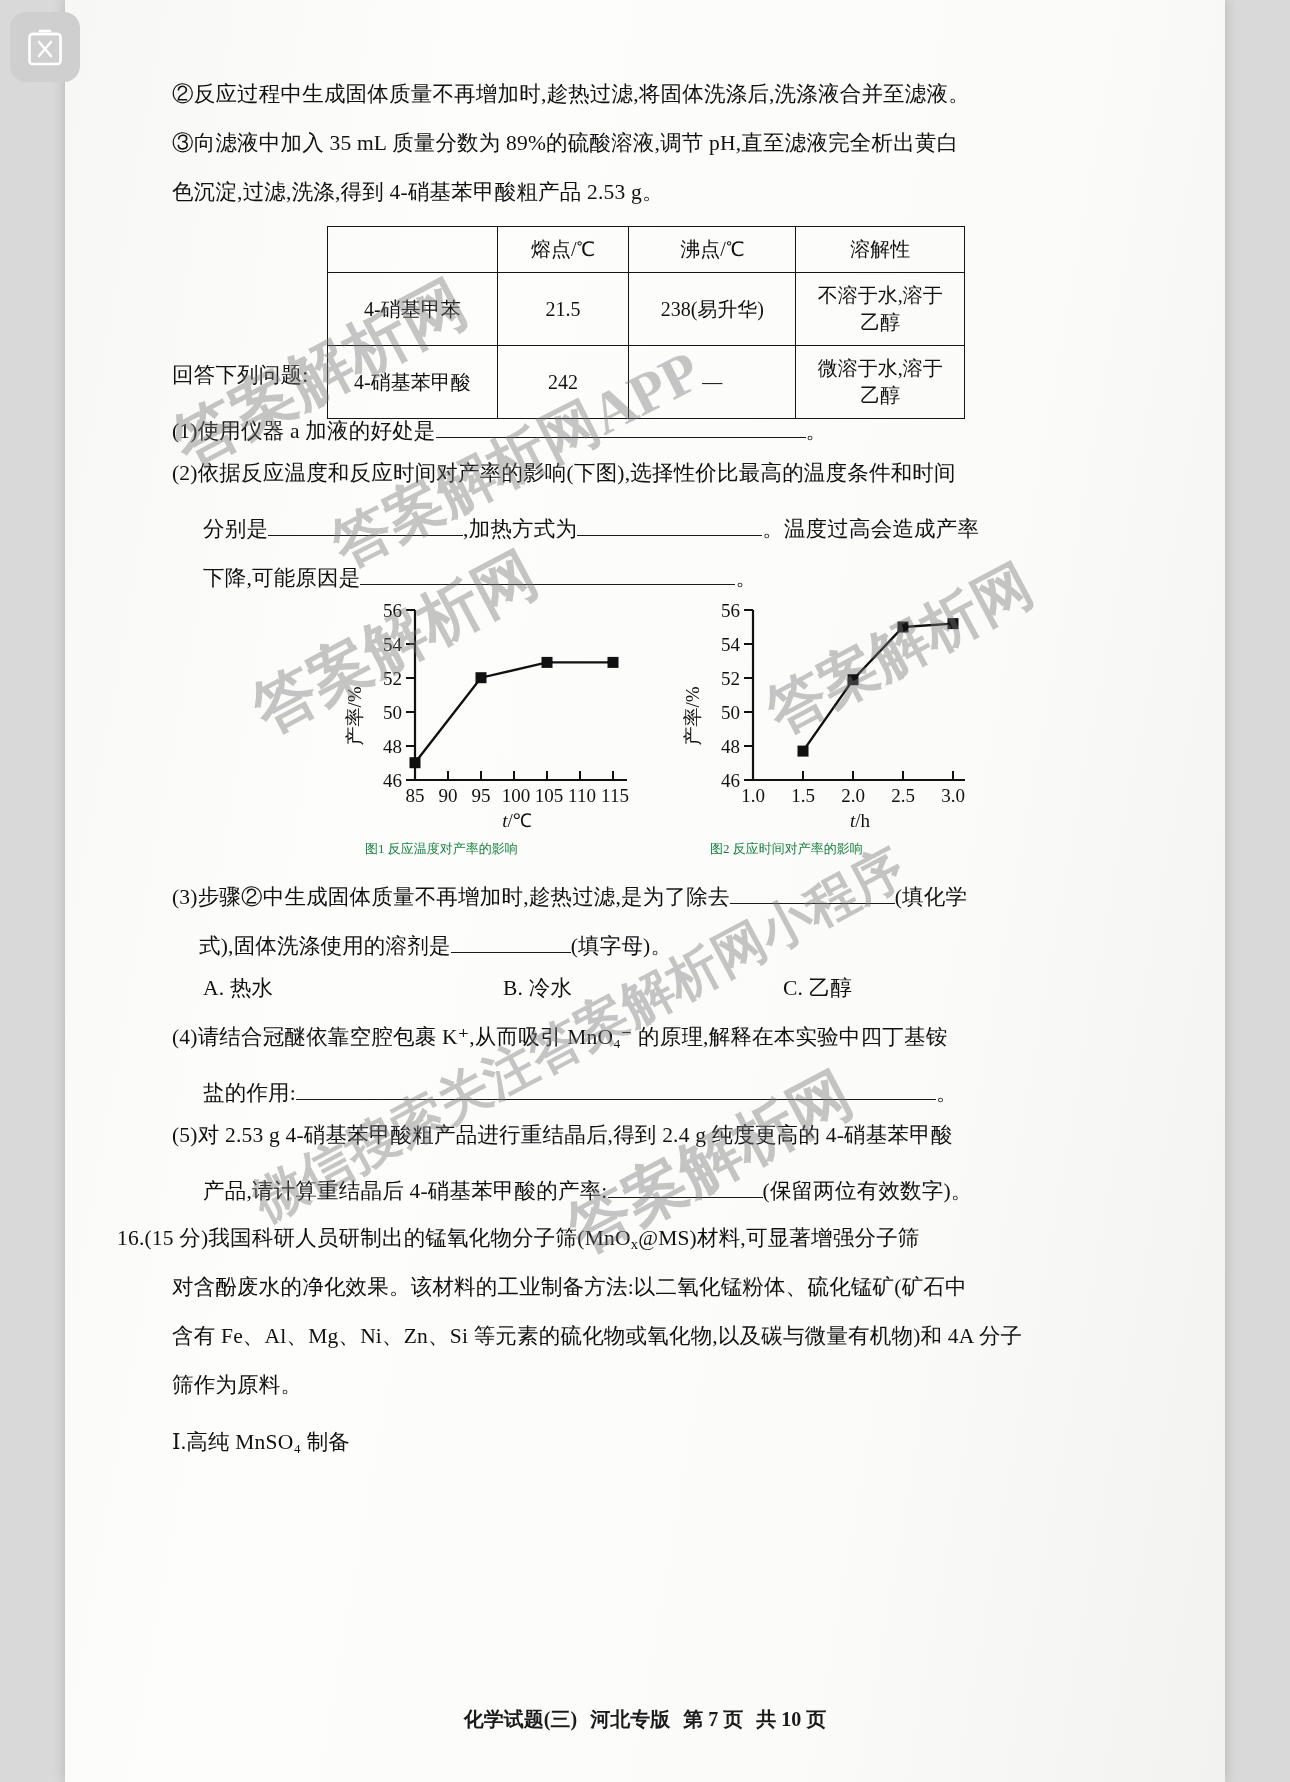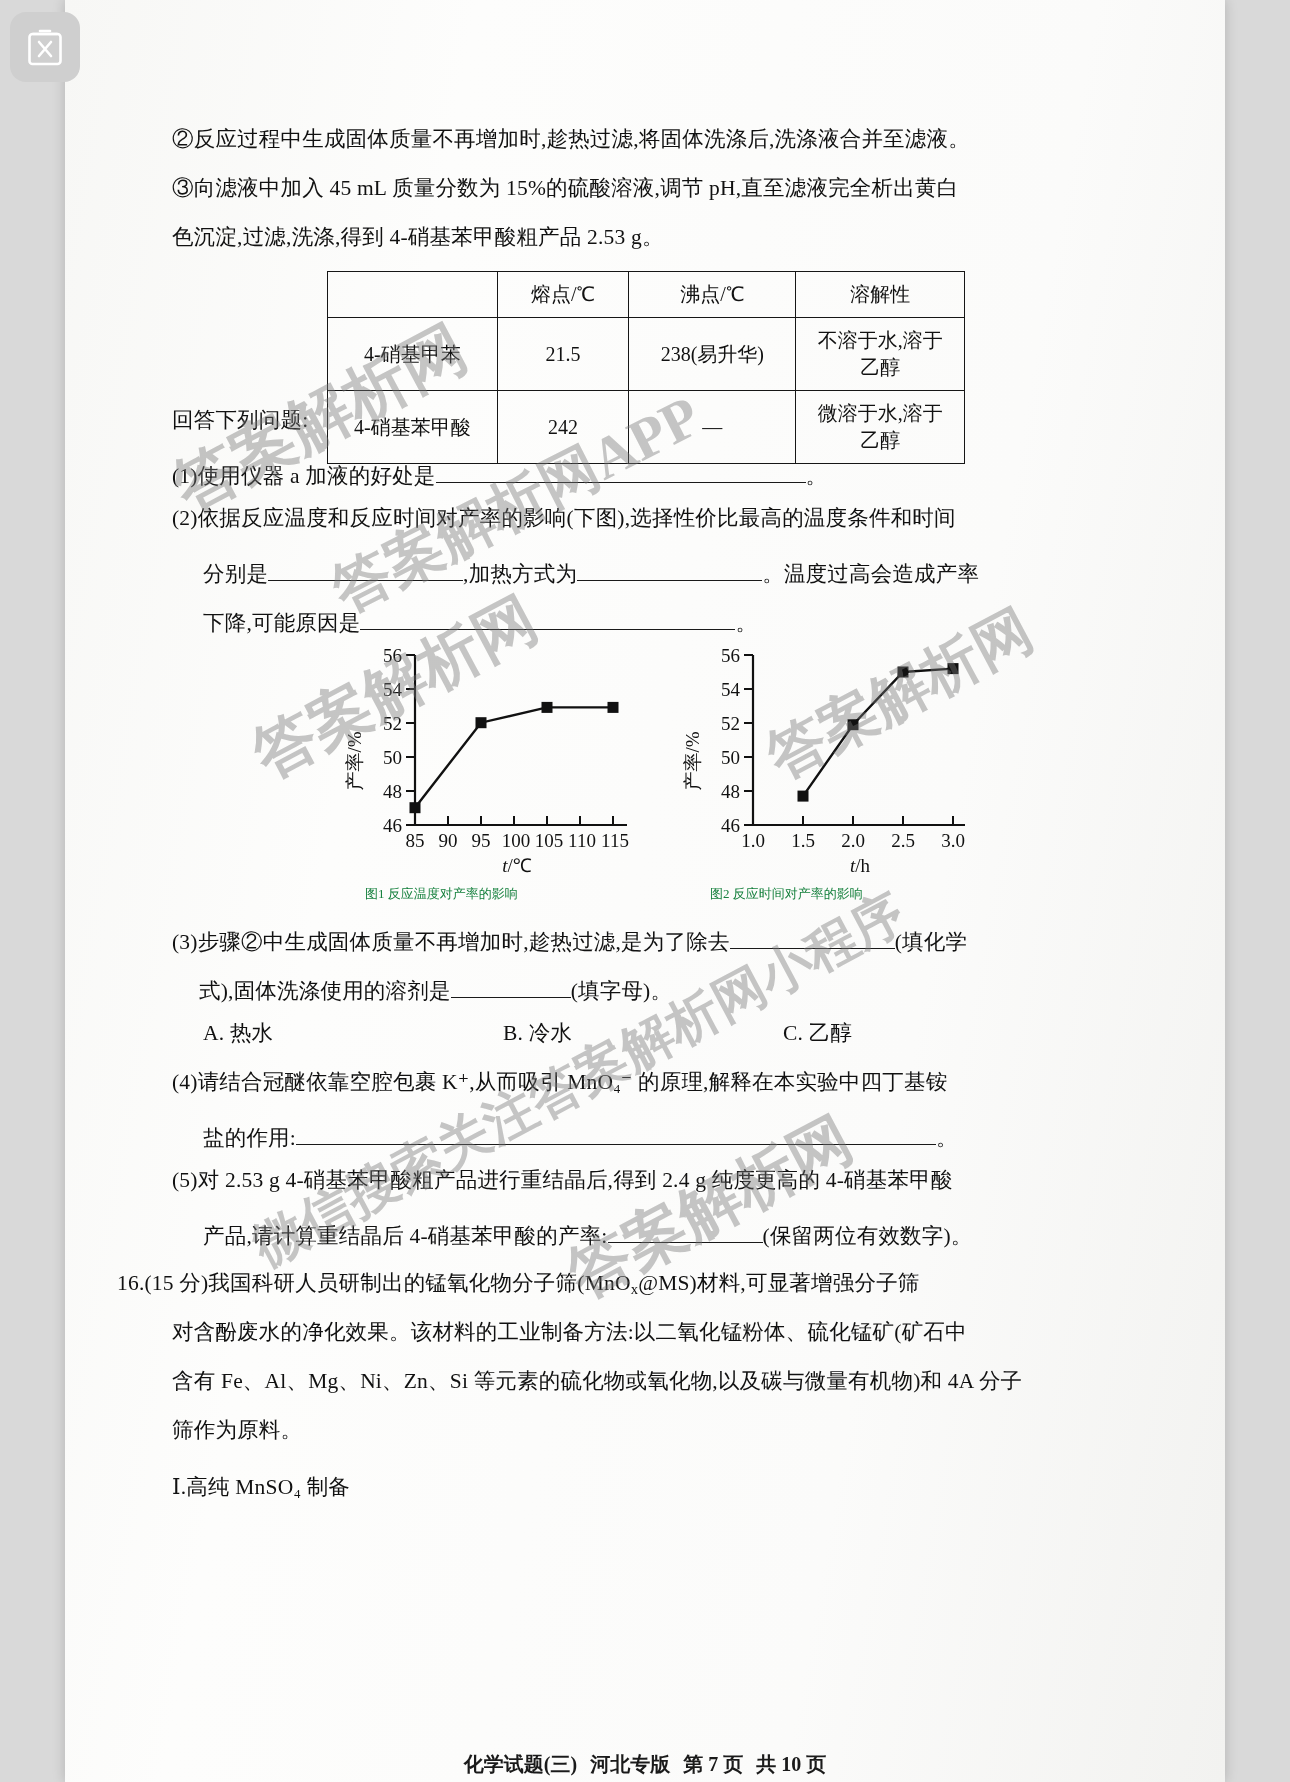--- a/index.html
+++ b/index.html
@@ -26,21 +26,20 @@
   
   #paper-tint {
     position: absolute;
     inset: 0;
     background: linear-gradient(100deg, #f7f7f5 0%, #fdfdfc 28%, #fbfbfa 70%, #f2f2f0 100%);
     pointer-events: none;
   }
   #content {
     position: absolute;
     inset: 0;
-    margin-top: 45px;
   }
   
   #close-chip {
     position: absolute;
     left: 10px;
     top: 12px;
     width: 70px;
     height: 70px;
     border-radius: 16px;
     background: #cfcfcf;
@@ -123,21 +122,21 @@
 </style>
 </head>
 <body>
 
 <div id="page">
   <div id="paper-tint"></div>
 
   <div id="content">
 
     <div class="ln" style="left:107px; top:84px;">②反应过程中生成固体质量不再增加时,趁热过滤,将固体洗涤后,洗涤液合并至滤液。</div>
-    <div class="ln" style="left:107px; top:133px;">③向滤液中加入 45 mL 质量分数为 15%的硫酸溶液,调节 pH,直至滤液完全析出黄白</div>
+    <div class="ln" style="left:107px; top:133px;">③向滤液中加入 35 mL 质量分数为 89%的硫酸溶液,调节 pH,直至滤液完全析出黄白</div>
     <div class="ln" style="left:107px; top:182px;">色沉淀,过滤,洗涤,得到 4-硝基苯甲酸粗产品 2.53 g。</div>
 
     <table id="prop-table">
       <tbody>
           <tr>
         <th class="c0"></th>
         <th class="c1">熔点/℃</th>
         <th class="c2">沸点/℃</th>
         <th class="c3">溶解性</th>
       </tr>

